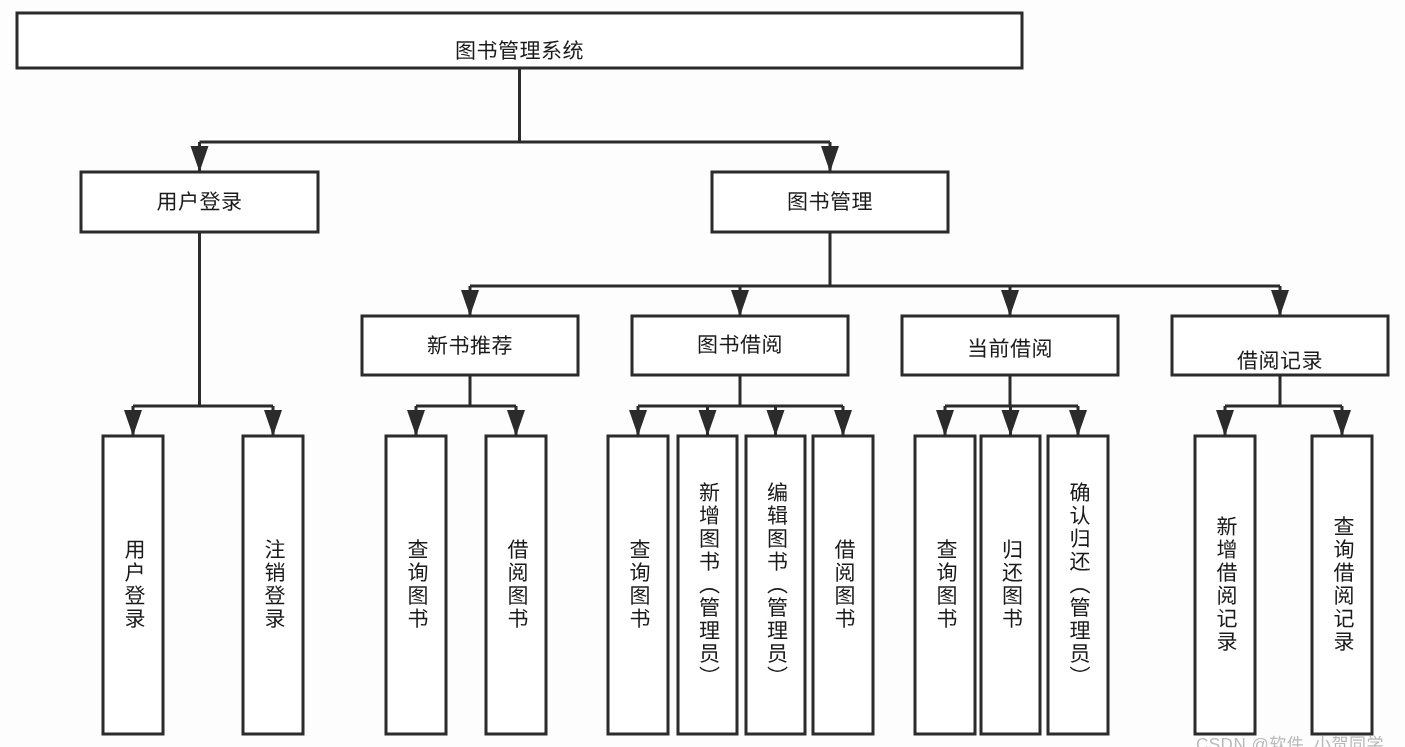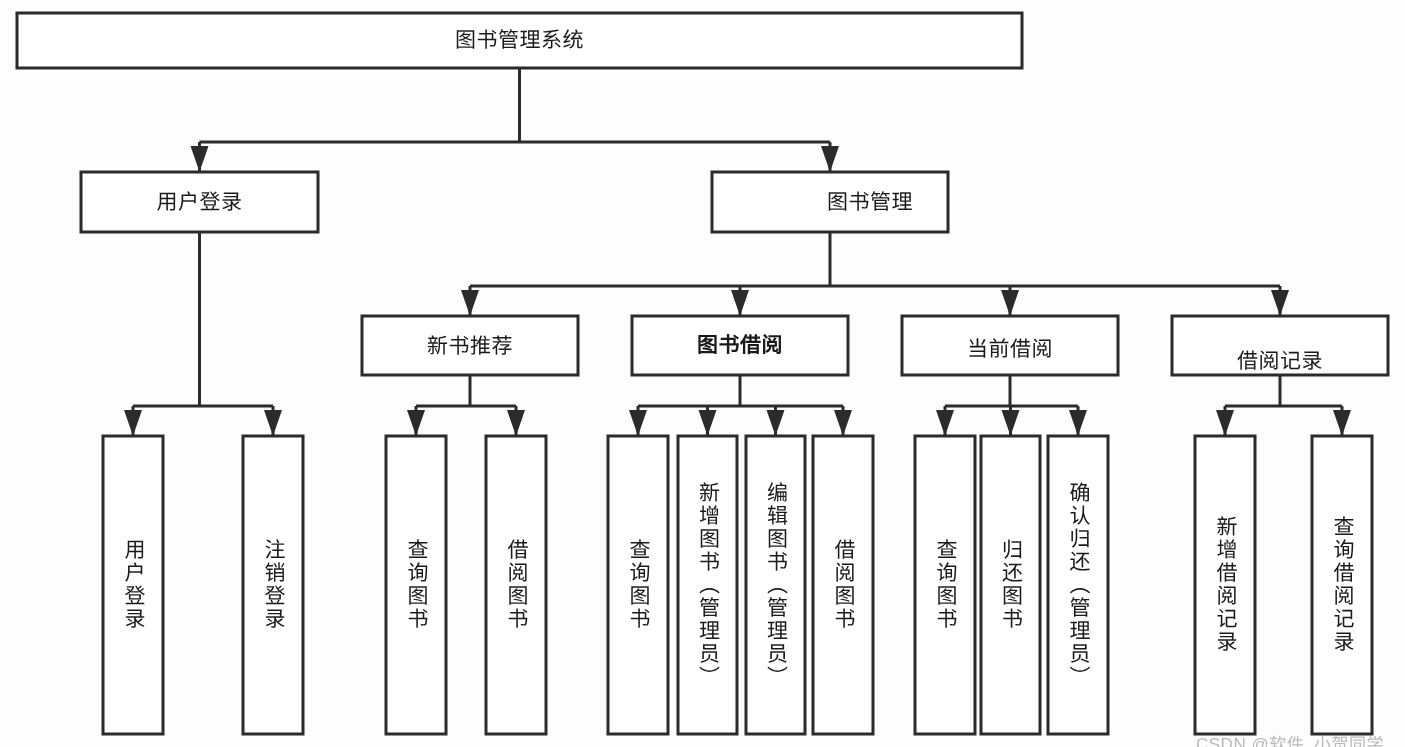--- a/index.html
+++ b/index.html
@@ -155,25 +155,25 @@
         <rect x="813" y="436" width="60" height="298" class="node-box"></rect>
         <rect x="915" y="436" width="60" height="298" class="node-box"></rect>
         <rect x="981" y="436" width="59" height="298" class="node-box"></rect>
         <rect x="1048" y="436" width="60" height="298" class="node-box"></rect>
         <rect x="1195" y="436" width="60" height="298" class="node-box"></rect>
         <rect x="1312" y="436" width="60" height="298" class="node-box"></rect>
       </g>
   </svg>
 
   <div id="labels-layer">
-      <div class="node-label-h" style="left: 17px; top: 13px; width: 1005px; height: 55px; border-radius: 10px;">图书管理系统</div>
+      <div class="node-label-h" style="left: 17px; top: 24px; width: 1005px; height: 55px; border-radius: 10px;">图书管理系统</div>
       <div class="node-label-h" style="left: 81px; top: 172px; width: 237px; height: 60px;">用户登录</div>
-      <div class="node-label-h" style="left: 712px; top: 172px; width: 236px; height: 60px; padding-left: 40px;">图书管理</div>
+      <div class="node-label-h" style="left: 712px; top: 172px; width: 236px; height: 60px;">图书管理</div>
       <div class="node-label-h" style="left: 362px; top: 316px; width: 216px; height: 61px;">新书推荐</div>
-      <div class="node-label-h" style="left: 632px; top: 316px; width: 216px; height: 59px; font-weight: bold;">图书借阅</div>
+      <div class="node-label-h" style="left: 632px; top: 316px; width: 216px; height: 59px;">图书借阅</div>
       <div class="node-label-h" style="left: 902px; top: 316px; width: 216px; height: 66px;">当前借阅</div>
       <div class="node-label-h" style="left: 1172px; top: 332px; width: 216px; height: 59px;">借阅记录</div>
       <div class="node-label-v" style="left: 103px; top: 436px; width: 60px; height: 298px;">用户登录</div>
       <div class="node-label-v" style="left: 243px; top: 436px; width: 60px; height: 298px;">注销登录</div>
       <div class="node-label-v" style="left: 386px; top: 436px; width: 60px; height: 298px;">查询图书</div>
       <div class="node-label-v" style="left: 486px; top: 436px; width: 60px; height: 298px;">借阅图书</div>
       <div class="node-label-v" style="left: 608px; top: 436px; width: 60px; height: 298px;">查询图书</div>
       <div class="node-label-v" style="left: 678px; top: 436px; width: 59px; height: 298px;">新增图书（管理员）</div>
       <div class="node-label-v" style="left: 746px; top: 436px; width: 59px; height: 298px;">编辑图书（管理员）</div>
       <div class="node-label-v" style="left: 813px; top: 436px; width: 60px; height: 298px;">借阅图书</div>

